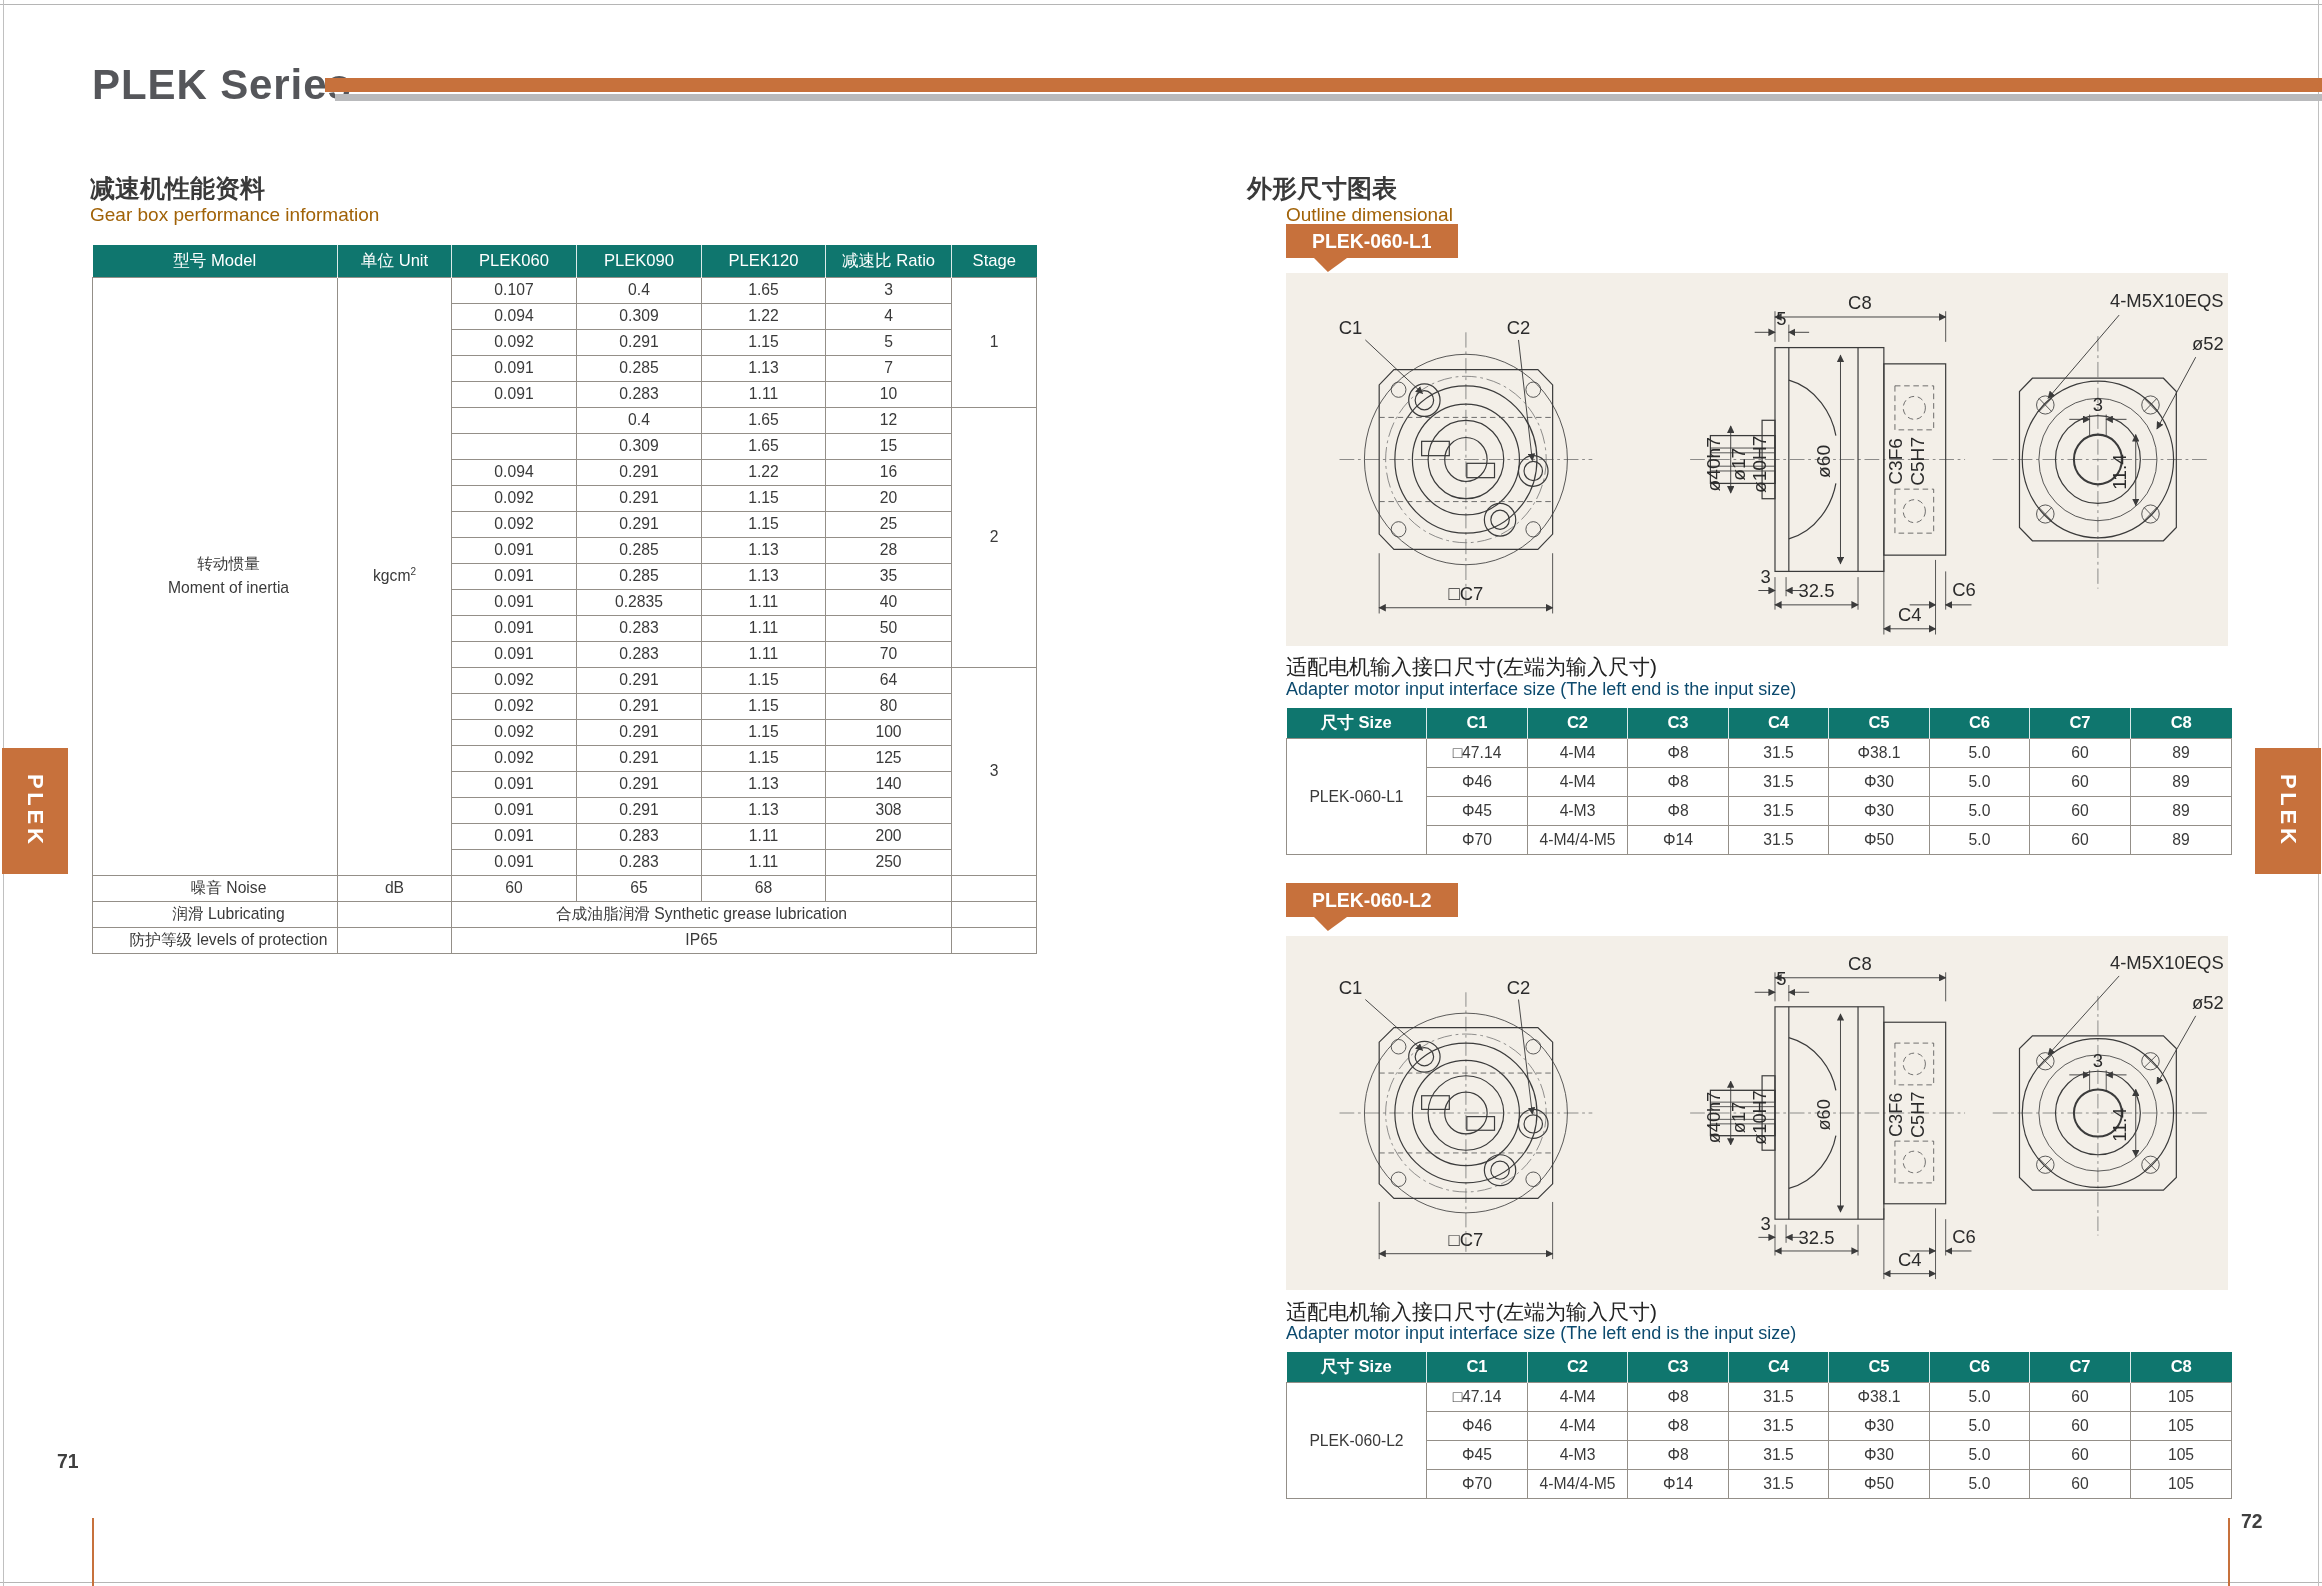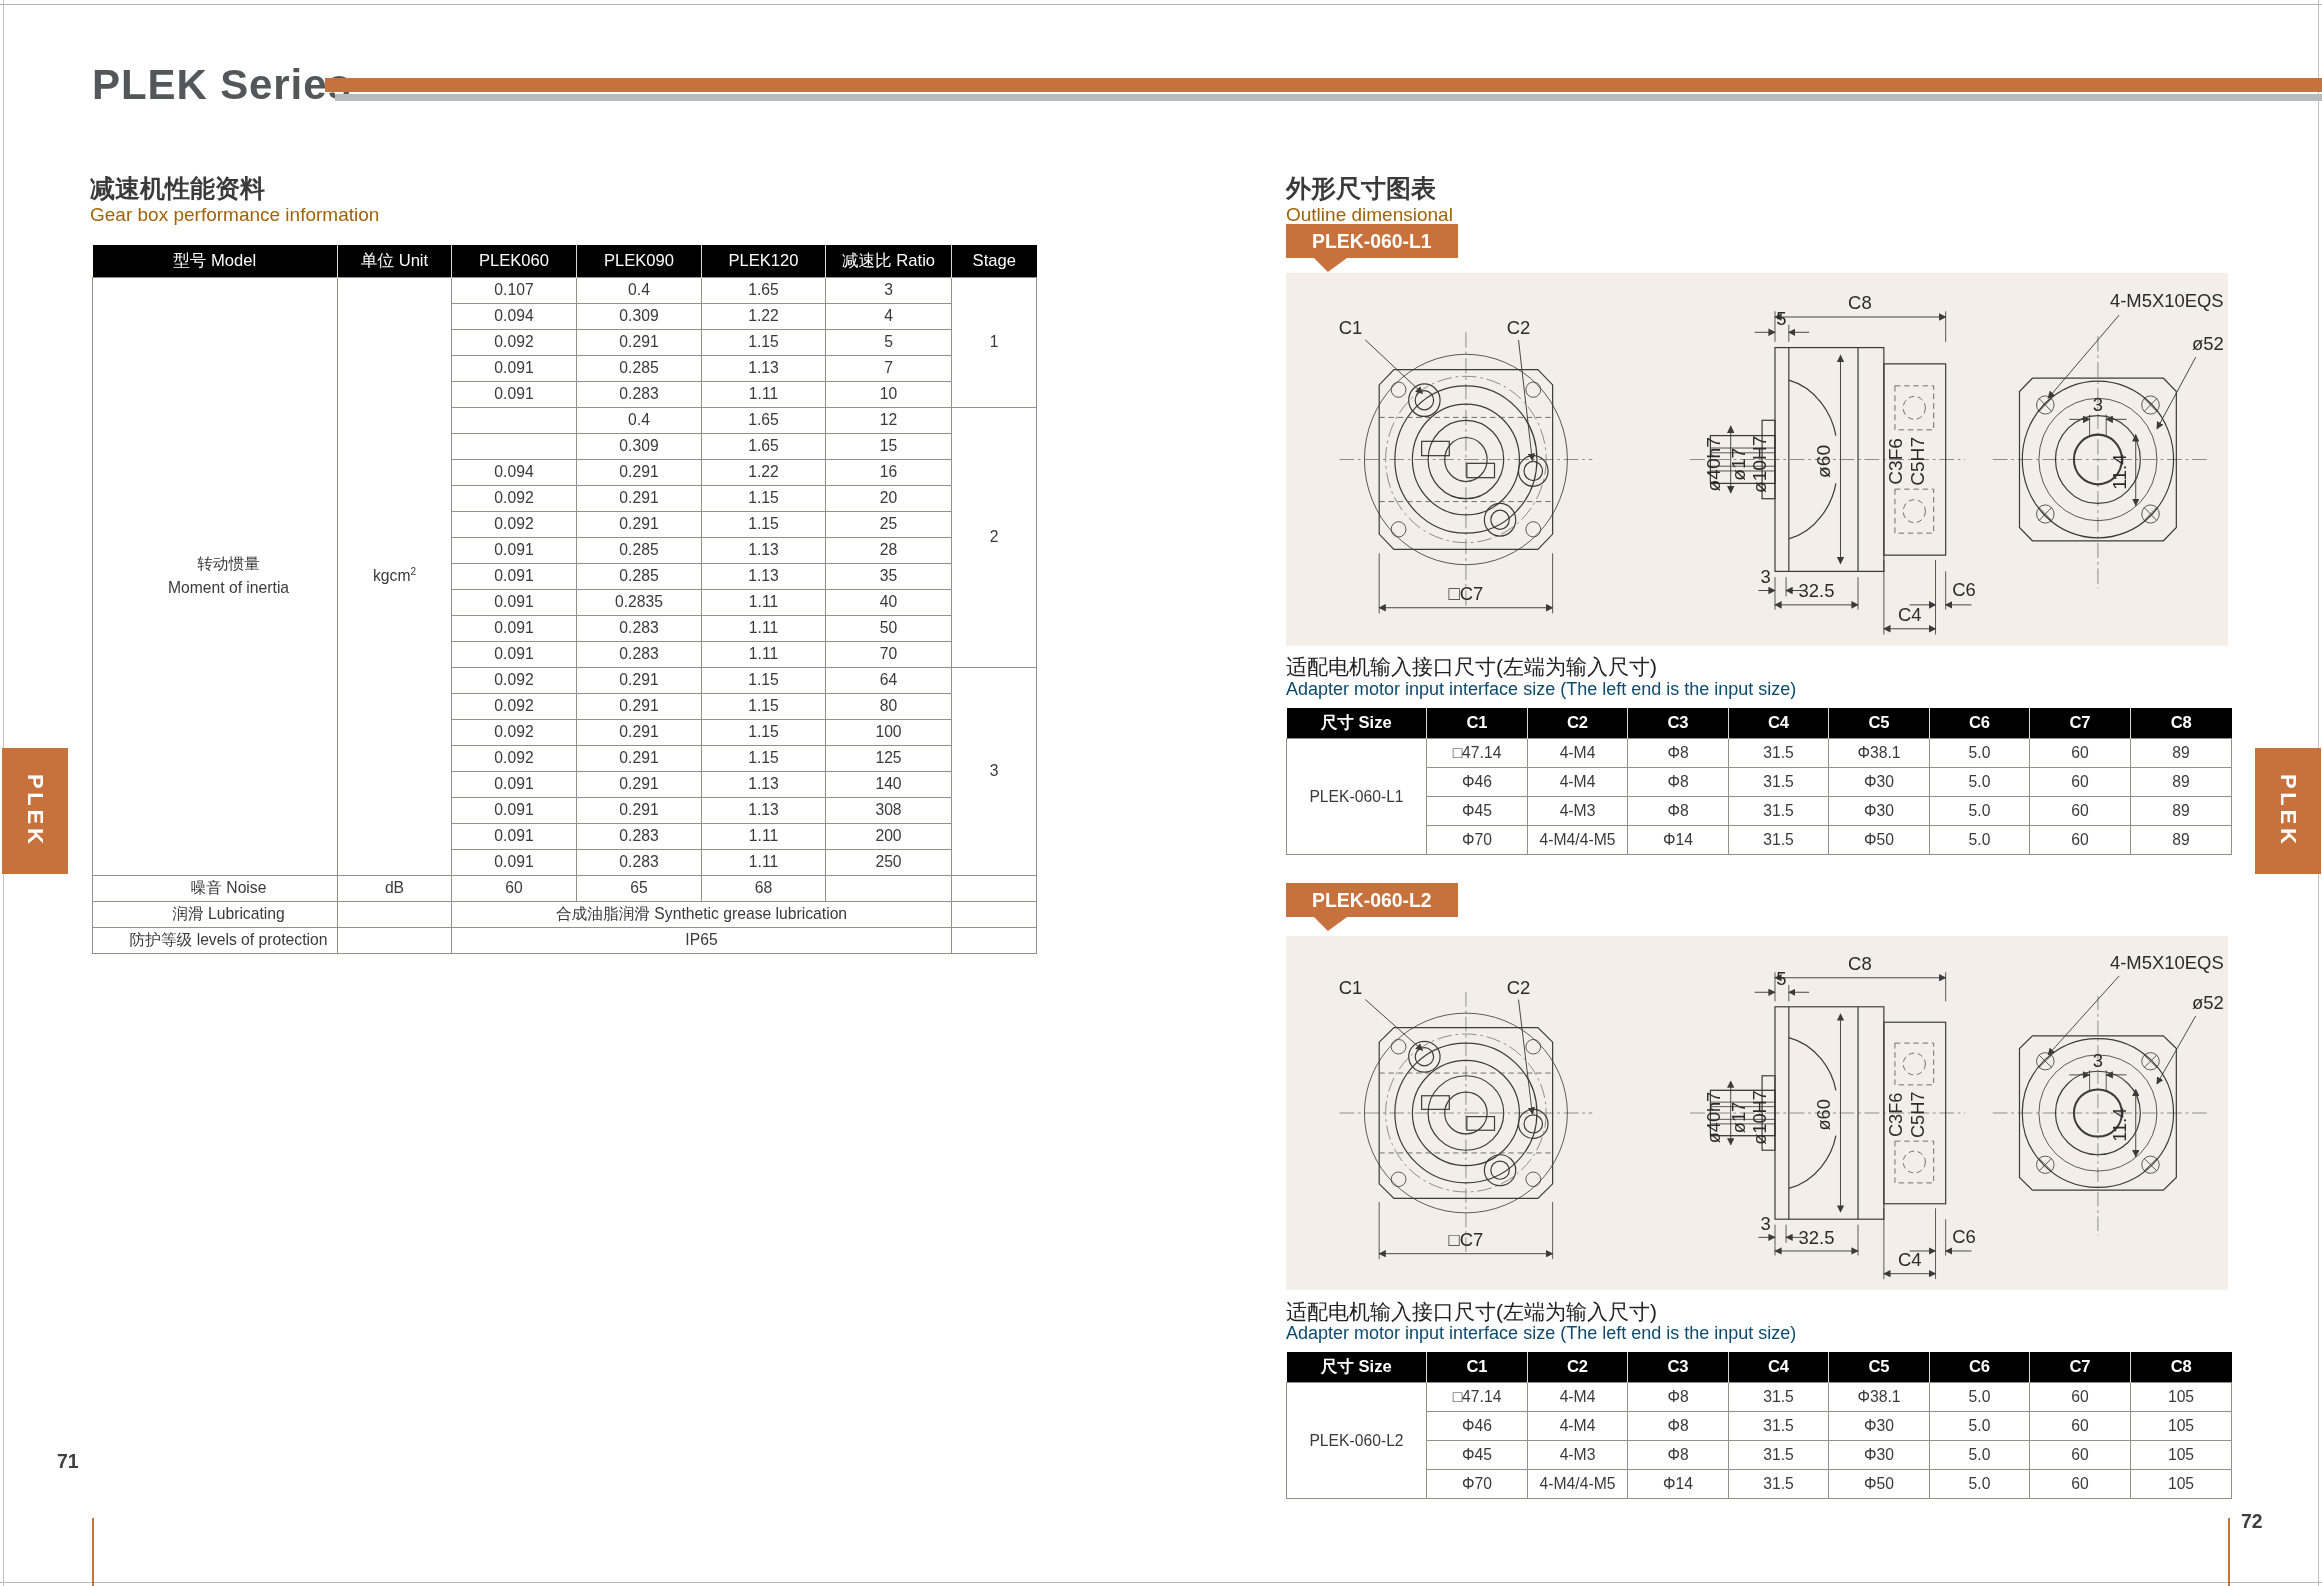--- a/index.html
+++ b/index.html
@@ -15,21 +15,21 @@
   .doc-title{left:92px;top:61px;font-size:42px;font-weight:bold;color:#55565a;letter-spacing:0.9px;}
   .bar-orange{left:325px;top:78px;width:1997px;height:14px;background:#c7713c;}
   .bar-gray{left:335px;top:94px;width:1987px;height:6.5px;background:#b9babc;}
   
   .sec-cn{font-size:25px;font-weight:bold;color:#3a3a3a;}
   .sec-en{font-size:19px;color:#a16207;}
   
   table.grid{border-collapse:collapse;table-layout:fixed;}
   table.grid td{border:0.9px solid #948f88;text-align:center;font-size:15.7px;color:#3a3a3a;
                 background:#fff;height:23px;overflow:hidden;white-space:nowrap;}
-  table.grid th{background:#000000;color:#fff;font-size:16.6px;font-weight:normal;
+  table.grid th{background:#0f766e;color:#fff;font-size:16.6px;font-weight:normal;
                 border-right:1.8px solid rgba(255,255,255,.85);}
   table.grid th:last-child{border-right:none;}
   table.perf th{height:29.5px;}
   table.size th{height:28px;font-weight:bold;}
   table.size td{height:26px;}
   td.beige{background:#f2ede6;}
   td.lbl{text-align:left;padding-left:28px;}
   td.model-cell{vertical-align:middle;text-align:left;padding-left:28px;font-size:15.7px;line-height:1.55;}
   sup{font-size:10px;}
   
@@ -261,21 +261,21 @@
           <tr>
             <td class="lbl">防护等级 levels of protection</td>
             <td></td>
             <td colspan="4" class="beige">IP65</td>
             <td class="beige"></td>
           </tr>
         </tbody>
       </table>
     </div>
 
-  <div class="abs sec-cn" style="left:1286px;top:172px;">外形尺寸图表</div>
+  <div class="abs sec-cn" style="left:1247px;top:172px;">外形尺寸图表</div>
   <div class="abs sec-en" style="left:1286px;top:204px;">Outline dimensional</div>
 
   <div class="badge-wrap" style="left:1286px;top:224px;">
     <span class="badge">PLEK-060-L1</span>
   </div>
   <div class="panel" style="top:273px;height:373px;" id="panel-0">
   <svg viewBox="0 0 1021 390" preserveAspectRatio="none">
     <defs>
       <marker id="ar" viewBox="0 0 10 10" refX="9" refY="5" markerWidth="8" markerHeight="8" orient="auto-start-reverse">
         <path d="M0,0 L10,5 L0,10 Z" fill="#3b3b3b"></path>

